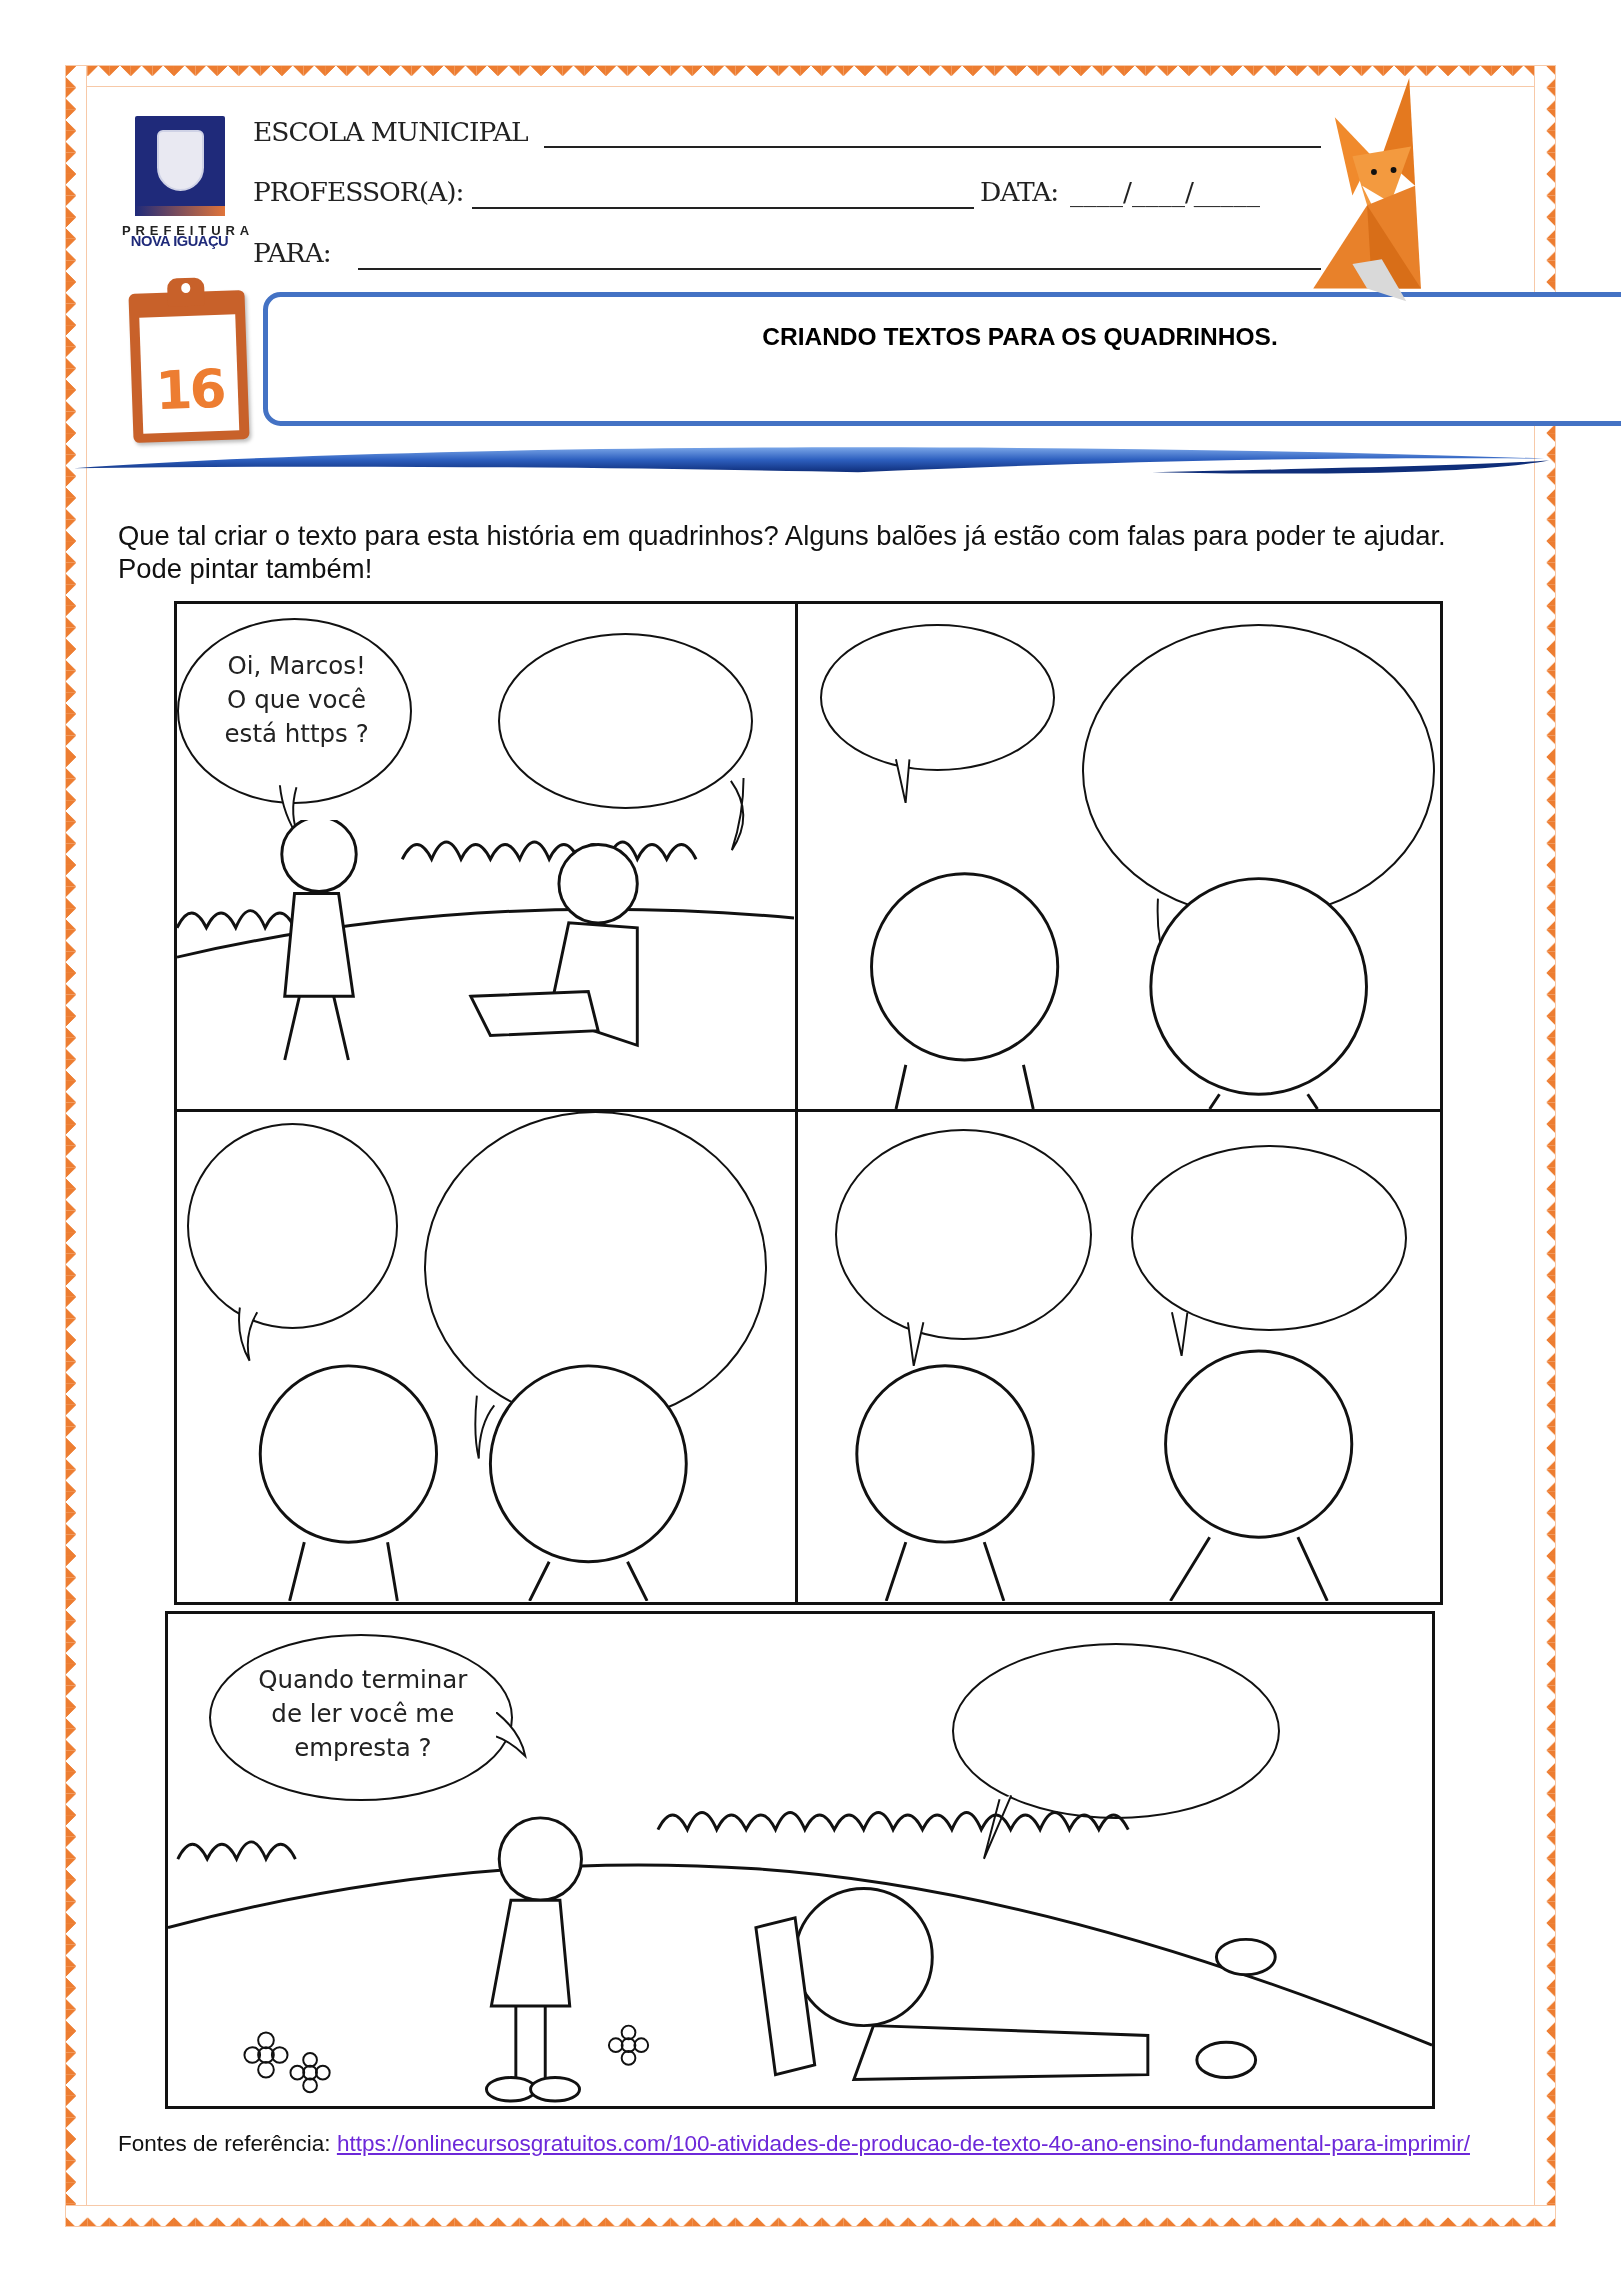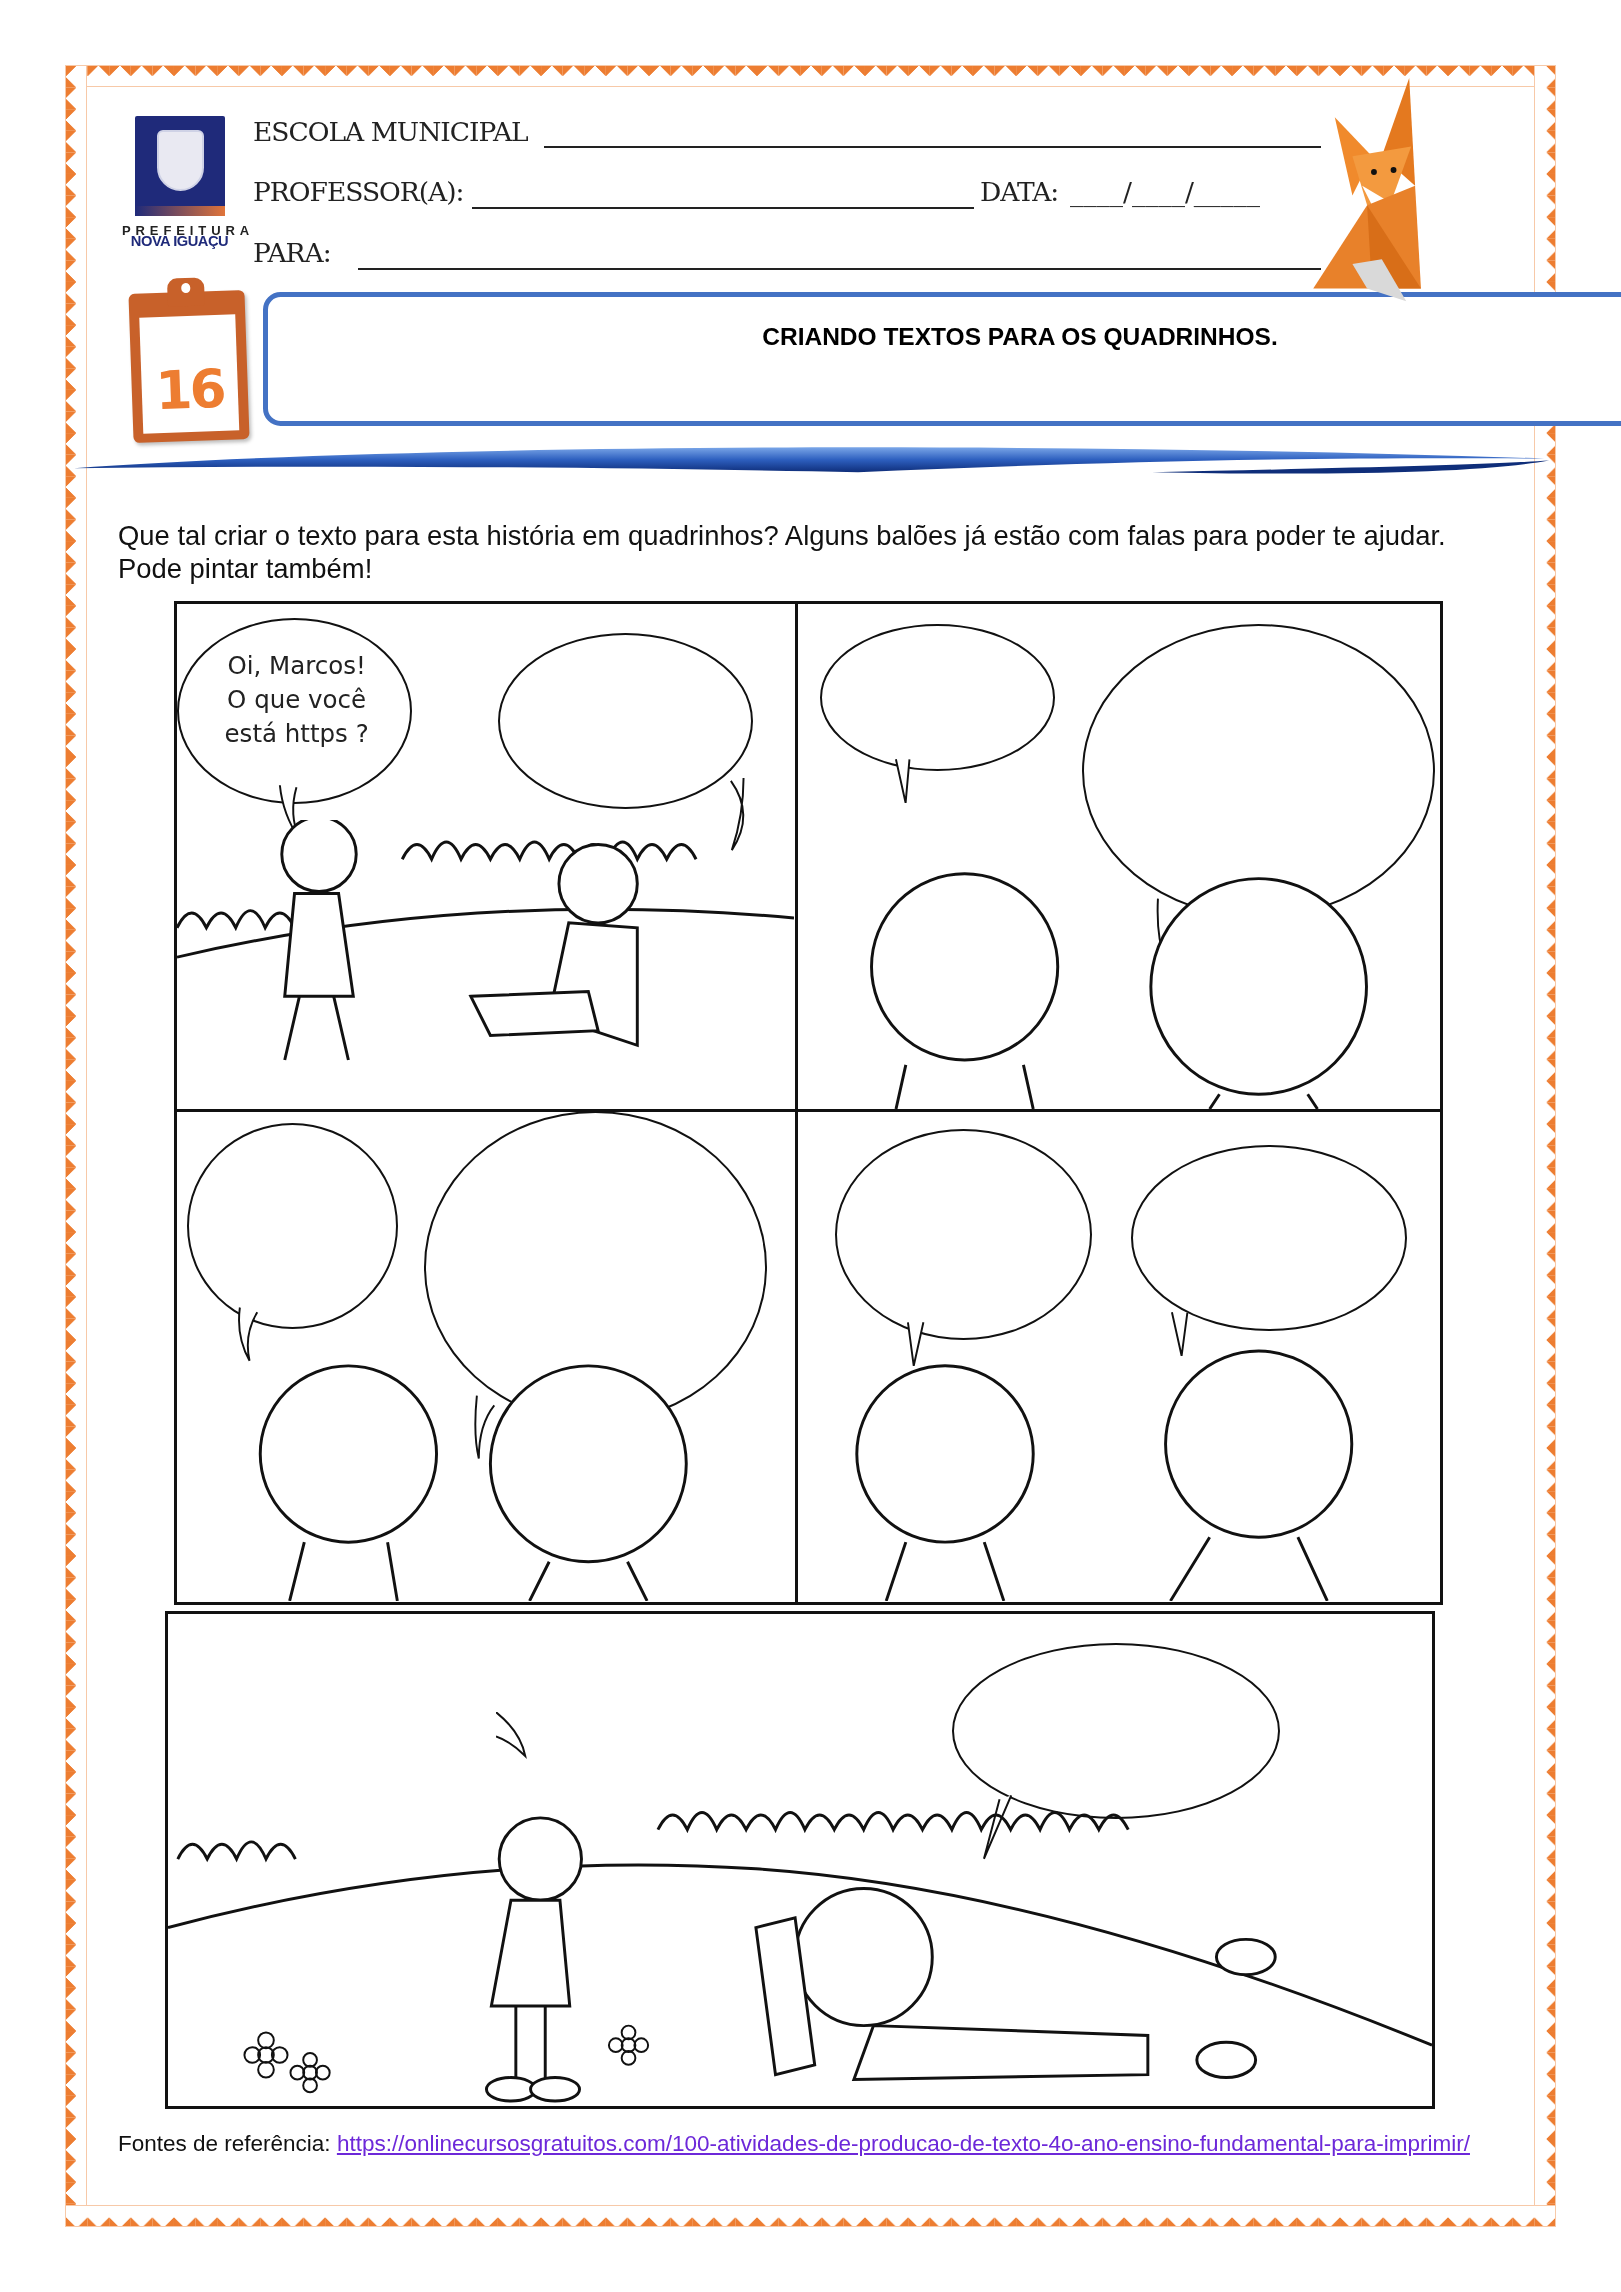--- a/index.html
+++ b/index.html
@@ -208,20 +208,27 @@
       </svg>
     <svg class="abs" style="left:0;top:235px;width:642px;height:255px;" viewBox="0 0 655 260">
       <circle cx="150" cy="110" r="90" fill="#fff" stroke="#111" stroke-width="3"></circle>
       <path d="M110,200 L90,260 M190,200 L210,260" stroke="#111" stroke-width="3"></path>
       <circle cx="470" cy="100" r="95" fill="#fff" stroke="#111" stroke-width="3"></circle>
       <path d="M420,195 L380,260 M510,195 L540,260" stroke="#111" stroke-width="3"></path>
     </svg>
   </div>
 
   <div class="abs" style="left:168px;top:1614px;width:1264px;height:492px;">
+    <div class="balloon" style="left:41px;top:19.6px;width:304px;height:167px;">
+      <div class="balloon-text" style="left:9.8px;top:27.4px;width:284px;">
+        <div>Quando terminar</div>
+        <div>de ler você me</div>
+        <div>empresta ?</div>
+      </div>
+    </div>
     <svg class="abs" style="left:328px;top:98px;width:39px;height:49px;" viewBox="0 0 40 50">
         <path d="M0,0 Q25,20 30,45 Q15,30 0,25" fill="#fff" stroke="#111" stroke-width="2"></path>
       </svg>
     <div class="balloon" style="left:784px;top:29px;width:328px;height:176px;"></div>
     <svg class="abs" style="left:814px;top:181px;width:39px;height:69px;" viewBox="0 0 40 70">
         <path d="M30,0 L2,65 L18,4" fill="#fff" stroke="#111" stroke-width="2"></path>
       </svg>
     <svg class="abs" style="left:0;top:196px;width:1264px;height:296px;" viewBox="0 0 1290 302">
       <path d="M0,120 Q300,40 600,60 Q900,80 1290,240" fill="none" stroke="#111" stroke-width="3"></path>
       <path d="M10,50 q15,-30 30,0 q15,-30 30,0 q15,-35 30,0 q15,-30 30,0 M500,20 q15,-30 30,0 q15,-35 30,0 q15,-30 30,0 q15,-30 30,0 q15,-35 30,0 q15,-30 30,0 q15,-30 30,0 q15,-35 30,0 q15,-30 30,0 q15,-30 30,0 q15,-35 30,0 q15,-30 30,0 q15,-30 30,0 q15,-35 30,0 q15,-30 30,0 q15,-30 30,0" fill="none" stroke="#111" stroke-width="3"></path>

